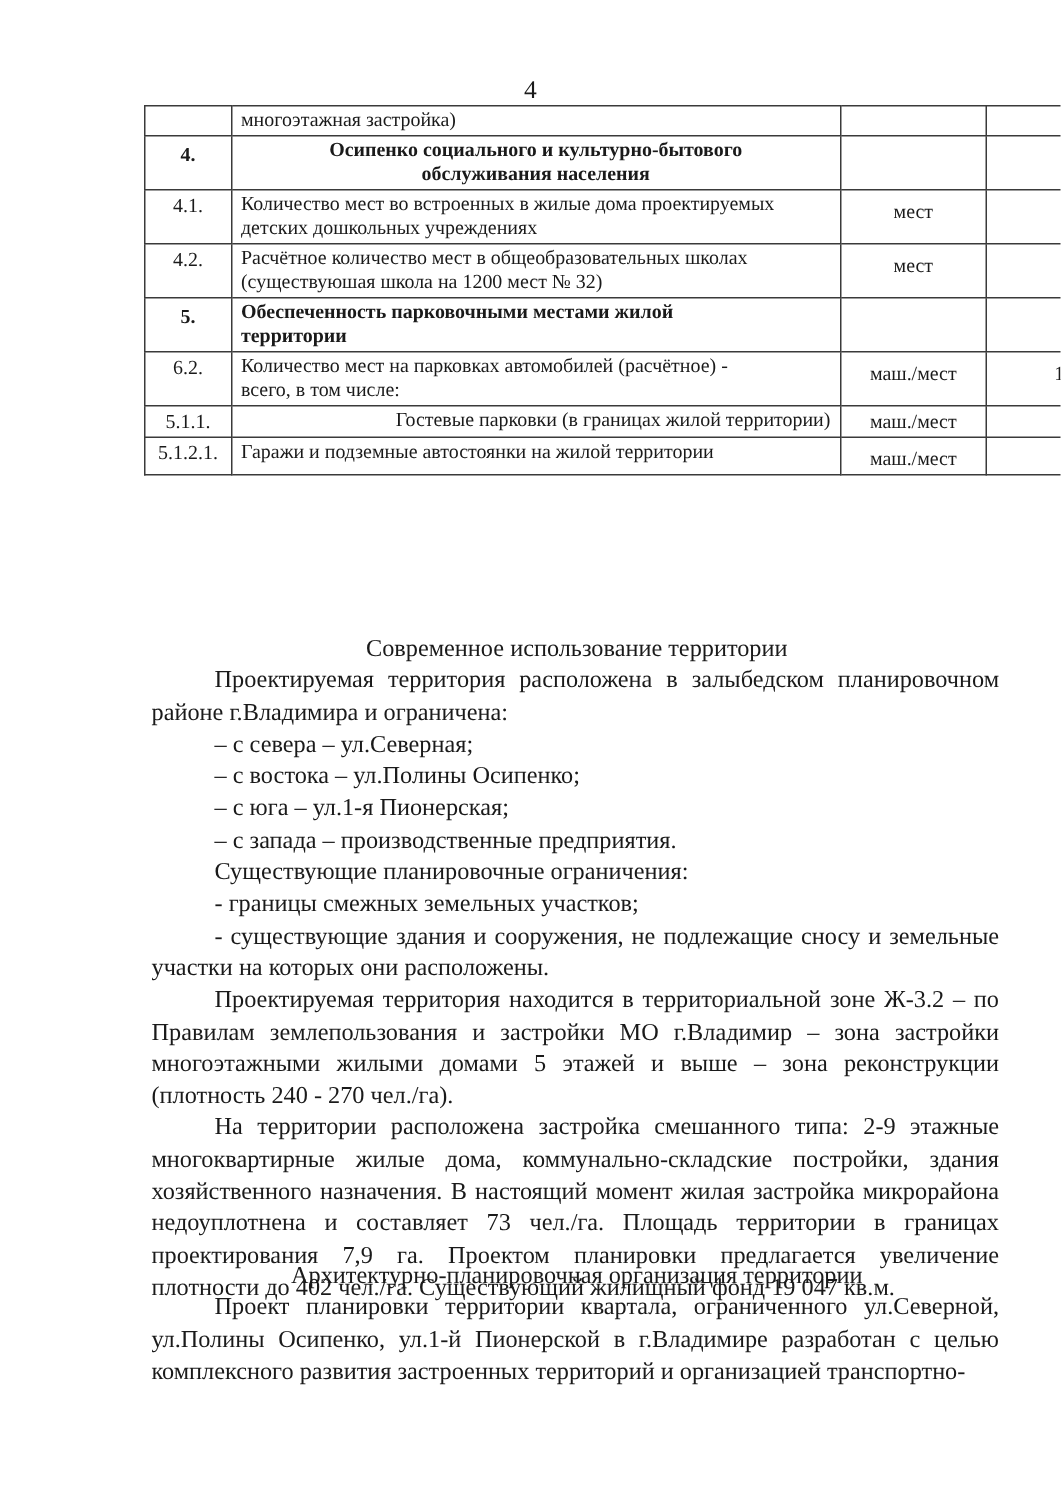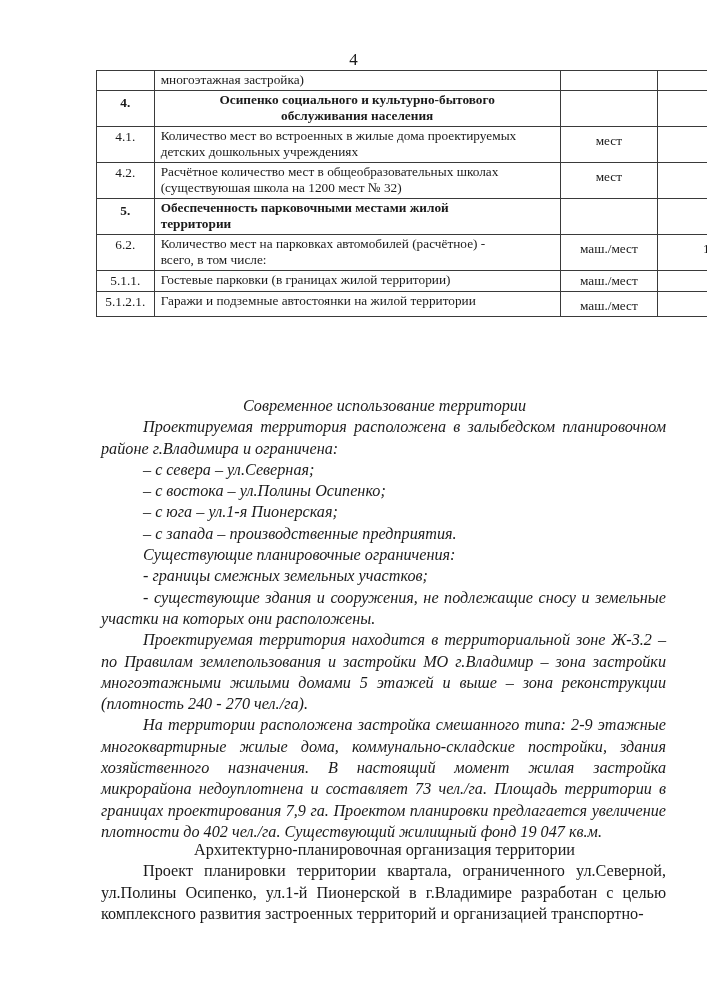--- a/index.html
+++ b/index.html
@@ -127,34 +127,34 @@
       <td class="val"></td>
     </tr>
     <tr>
       <td class="num">6.2.</td>
       <td class="desc" style="padding-right:40px;">Количество мест на парковках автомобилей (расчётное) - всего, в том числе:</td>
       <td class="unit">маш./мест</td>
       <td class="val">1193</td>
     </tr>
     <tr class="single">
       <td class="num">5.1.1.</td>
-      <td class="desc" style="white-space:nowrap;">Гостевые парковки (в границах жилой территории)</td>
+      <td class="desc" style="white-space:nowrap;text-align:right;">Гостевые парковки (в границах жилой территории)</td>
       <td class="unit">маш./мест</td>
       <td class="val">247</td>
     </tr>
     <tr>
       <td class="num">5.1.2.1.</td>
       <td class="desc" style="padding-right:60px;">Гаражи и подземные автостоянки на жилой территории</td>
       <td class="unit">маш./мест</td>
       <td class="val">332</td>
     </tr>
   </tbody>
 </table>
 
-<div class="text-block" style="top:396px;font-style:italic;">
+<div class="text-block" style="top:422px;">
   <h2 class="section-heading">Современное использование территории</h2>
   <p class="para">Проектируемая территория расположена в залыбедском планировочном районе г.Владимира и ограничена:</p>
   <p class="list-line">– с севера – ул.Северная;</p>
   <p class="list-line">– с востока – ул.Полины Осипенко;</p>
   <p class="list-line">– с юга – ул.1-я Пионерская;</p>
   <p class="list-line">– с запада – производственные предприятия.</p>
   <p class="list-line">Существующие планировочные ограничения:</p>
   <p class="list-line">- границы смежных земельных участков;</p>
   <p class="para">- существующие здания и сооружения, не подлежащие сносу и земельные участки на которых они расположены.</p>
   <p class="para">Проектируемая территория находится в территориальной зоне Ж-3.2 – по Правилам землепользования и застройки МО г.Владимир – зона застройки многоэтажными жилыми домами 5 этажей и выше – зона реконструкции (плотность 240 - 270 чел./га).</p>

